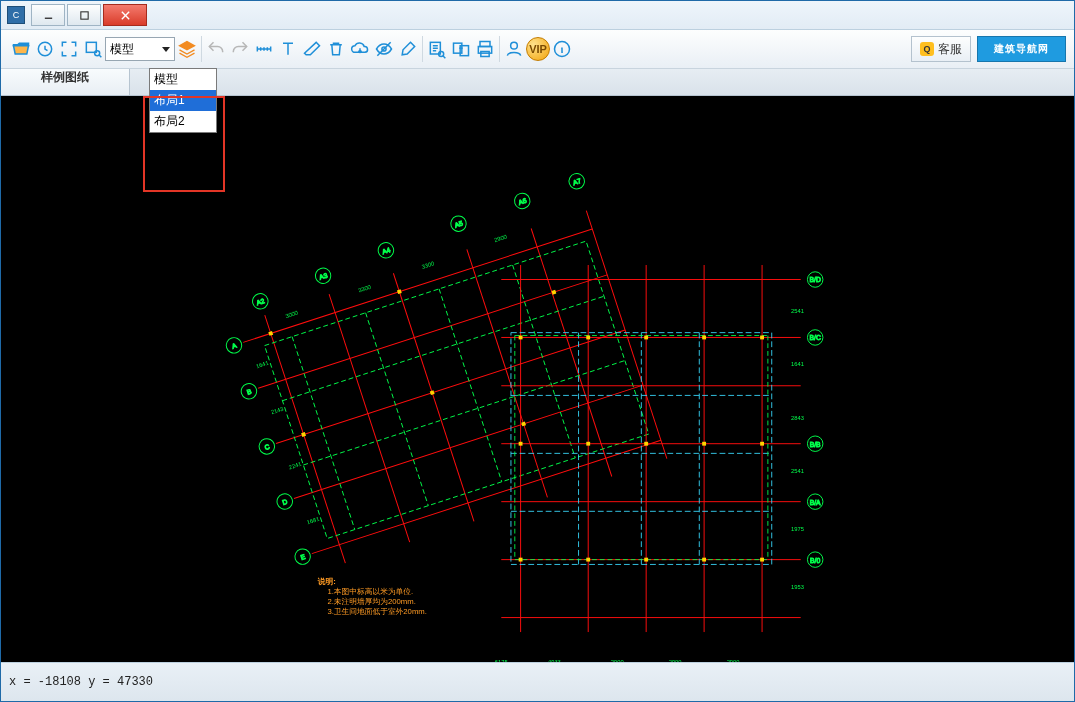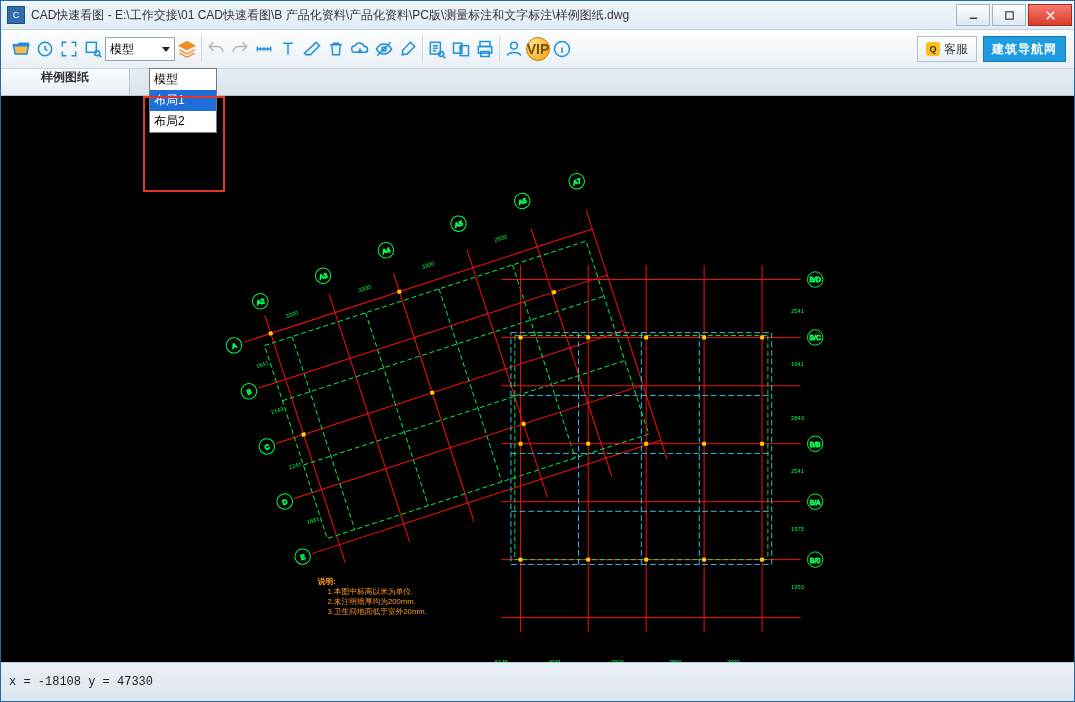--- a/index.html
+++ b/index.html
@@ -148,37 +148,37 @@
     align-items: center;
     gap: 4px;
     cursor: pointer;
     color: #333;
   }
   .kefu-icon {
     width:14px;height:14px;border-radius:3px;background:#ffbf1f;display:flex;align-items:center;justify-content:center;font-size:9px;font-weight:bold;color:#333;
   }
   .nav-link {
     height: 24px;
-    padding: 0 8px;
+    padding: 0 16px;
     background: #1f9be0;
     color: #fff;
     display: flex;
     align-items: center;
     font-weight: bold;
     border: 1px solid #1676ad;
     cursor: pointer;
-    font-size: 12px;
+    font-size: 10px;
     letter-spacing: 1px;
   }
   .vip-badge {
     width:22px;height:22px;border-radius:50%;
     background:radial-gradient(circle at 30% 30%, #ffe18b, #f2a40c);
     border:1px solid #c47c00;
     display:flex;align-items:center;justify-content:center;
-    font-size:14px;font-weight:bold;color:#7a4a00;
+    font-size:11px;font-weight:bold;color:#7a4a00;
   }
   
   .tab-row {
     height: 26px;
     background: linear-gradient(#e6edf3, #d9e2ea);
     border-bottom: 1px solid #b6c4d0;
     display: flex;
   }
   .tab {
     padding: 0 40px;
@@ -223,21 +223,20 @@
     pointer-events: none;
   }
 </style>
 </head>
 <body>
 
 <div class="window">
 
   <div class="titlebar">
     <div class="app-icon">C</div>
-    <div class="title-text">CAD快速看图 - E:\工作交接\01 CAD快速看图\B 产品化资料\产品化资料\PC版\测量标注和文字标注\样例图纸.dwg</div>
     <div class="win-controls">
       <div class="win-btn">
         <svg viewBox="0 0 12 12">
             <line x1="2" y1="9" x2="10" y2="9" stroke="#333" stroke-width="1.5"></line>
           </svg>
       </div>
       <div class="win-btn">
         <svg viewBox="0 0 12 12">
             <rect x="2" y="2" width="8" height="8" fill="none" stroke="#333" stroke-width="1.2"></rect>
           </svg>

